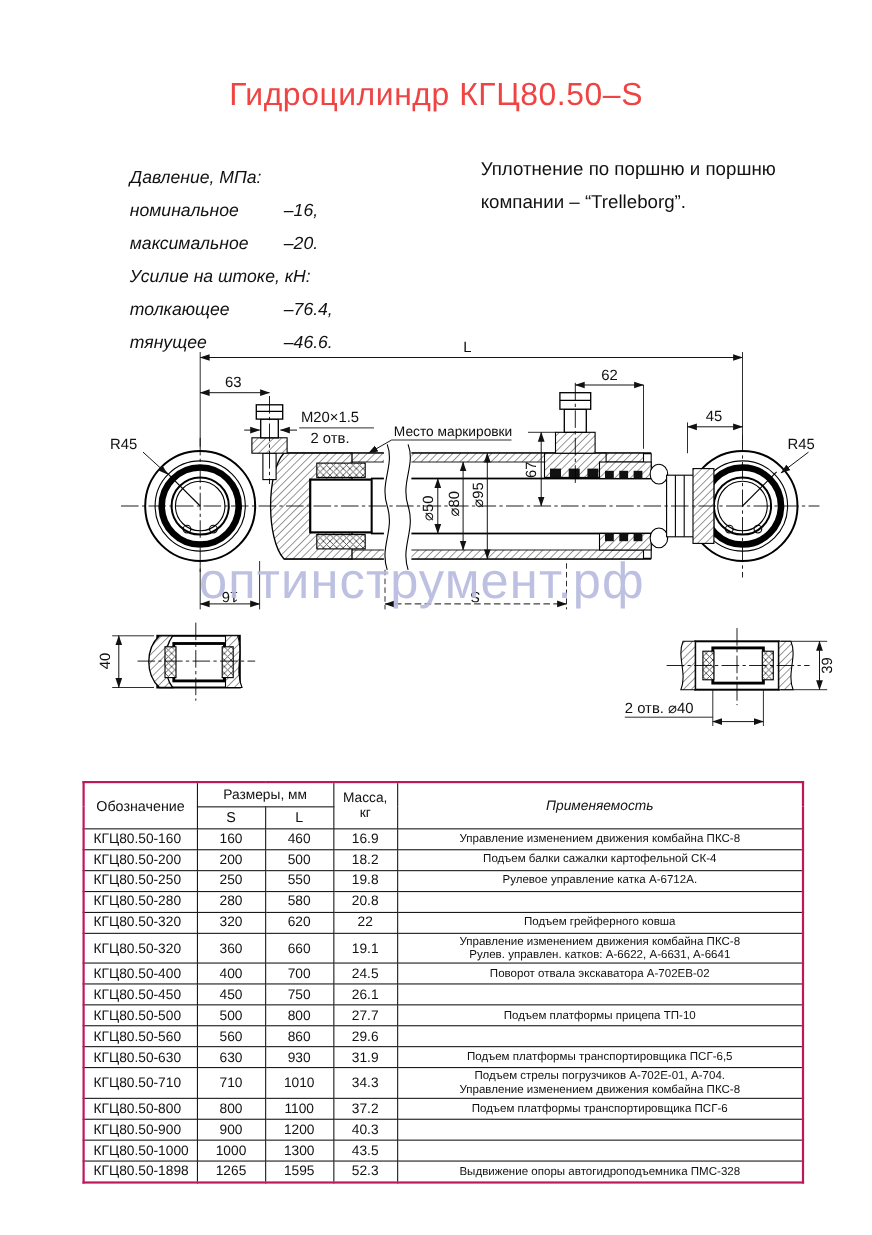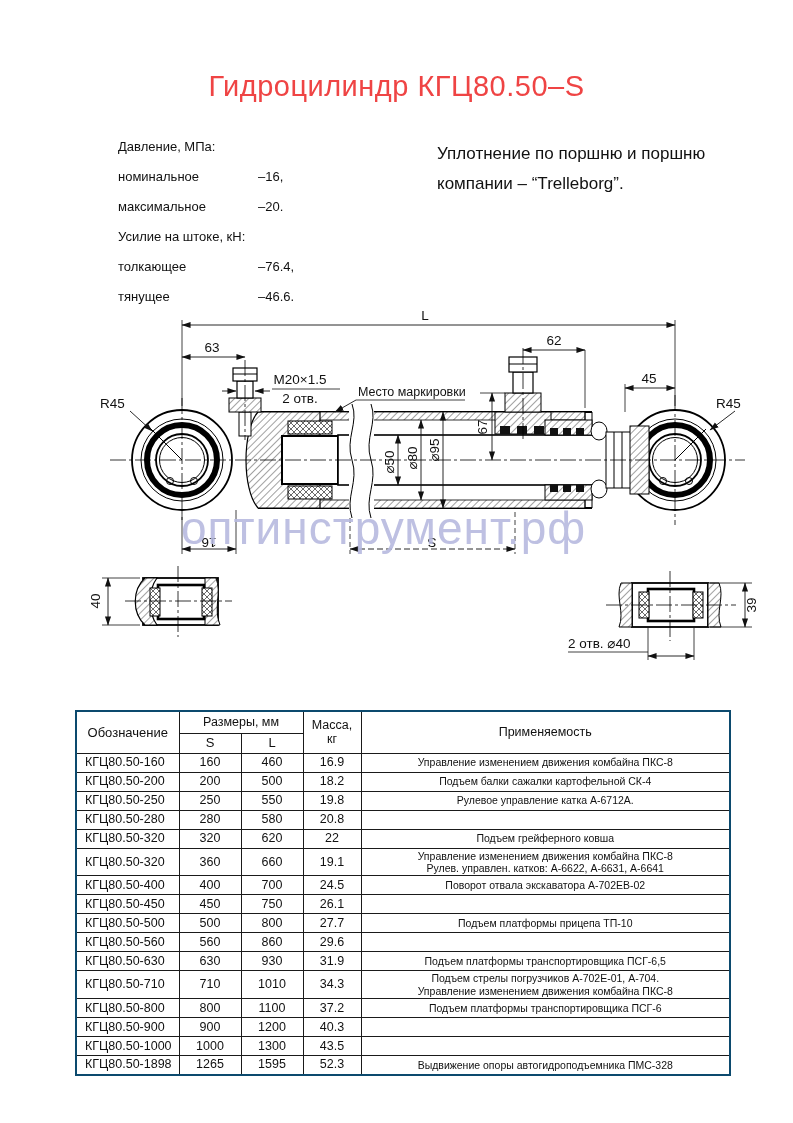--- a/index.html
+++ b/index.html
@@ -1,47 +1,47 @@
 <!DOCTYPE html>
 <html><head>
 <meta charset="utf-8">
 <style>
   html,body{margin:0;padding:0;background:#fff;}
   .sheet{position:relative;width:793px;height:1123px;background:#fff;overflow:hidden;
          font-family:"Liberation Sans",sans-serif;color:#111;}
   .title{position:absolute;left:0;right:0;top:70px;text-align:center;
          font-size:29px;letter-spacing:.5px;color:#ef4444;font-weight:normal;}
-  .specs-left{position:absolute;left:118px;top:139px;width:310px;font-size:13px;}
+  .specs-left{position:absolute;left:118px;top:153px;width:310px;font-size:16px;font-style:italic;}
   .spec-line{height:30px;display:flex;align-items:flex-start;}
   .spec-label{width:140px;flex:0 0 auto;}
   .spec-value{flex:0 0 auto;}
   .seal-note{position:absolute;left:437px;top:139px;width:300px;font-size:17px;line-height:30px;}
   .watermark{position:absolute;left:181px;top:501px;font-size:46px;letter-spacing:1px;
              color:#b7badf;opacity:.9;white-space:nowrap;pointer-events:none;}
   svg text{font-family:"Liberation Sans",sans-serif;fill:#111;}
   .dt{font-size:13.5px;}
   .nt{font-size:12.5px;}
   .o2{stroke:#000;stroke-width:1.8;fill:none;}
   .o1{stroke:#000;stroke-width:1;fill:none;}
   .cl{stroke:#000;stroke-width:.8;stroke-dasharray:16 3 3 3;fill:none;}
   .dim{stroke:#111;stroke-width:.9;fill:none;}
   .ext{stroke:#111;stroke-width:.8;fill:none;}
   
   .spec-table{position:absolute;left:75px;top:710px;width:654px;border-collapse:collapse;
-              border:2px solid #0c4a6e;table-layout:fixed;}
+              border:2px solid #be185d;table-layout:fixed;}
   .spec-table th,.spec-table td{border:1px solid #1a1a1a;font-weight:normal;
               padding:1px 4px;line-height:1.18;overflow:hidden;}
   .spec-table thead tr:first-child{height:22px;}
   .spec-table thead tr:last-child{height:20px;}
   .spec-table tbody tr{height:19px;}
   th.h-des{font-size:13px;}
   th.h-dim{font-size:12.5px;}
   th.h-sl{font-size:13px;}
   th.h-mass{font-size:12.5px;}
-  th.h-app{font-size:12.5px;}
+  th.h-app{font-size:12.5px;font-style:italic;}
   td.col-designation{font-size:12.5px;text-align:left;padding-left:8px;}
   td.col-s,td.col-l,td.col-mass{font-size:12.5px;text-align:center;}
   td.col-app{font-size:10.5px;text-align:center;}
 </style>
 </head>
 <body>
 
 <div class="sheet">
 
   <div class="title">Гидроцилиндр КГЦ80.50–S</div>

